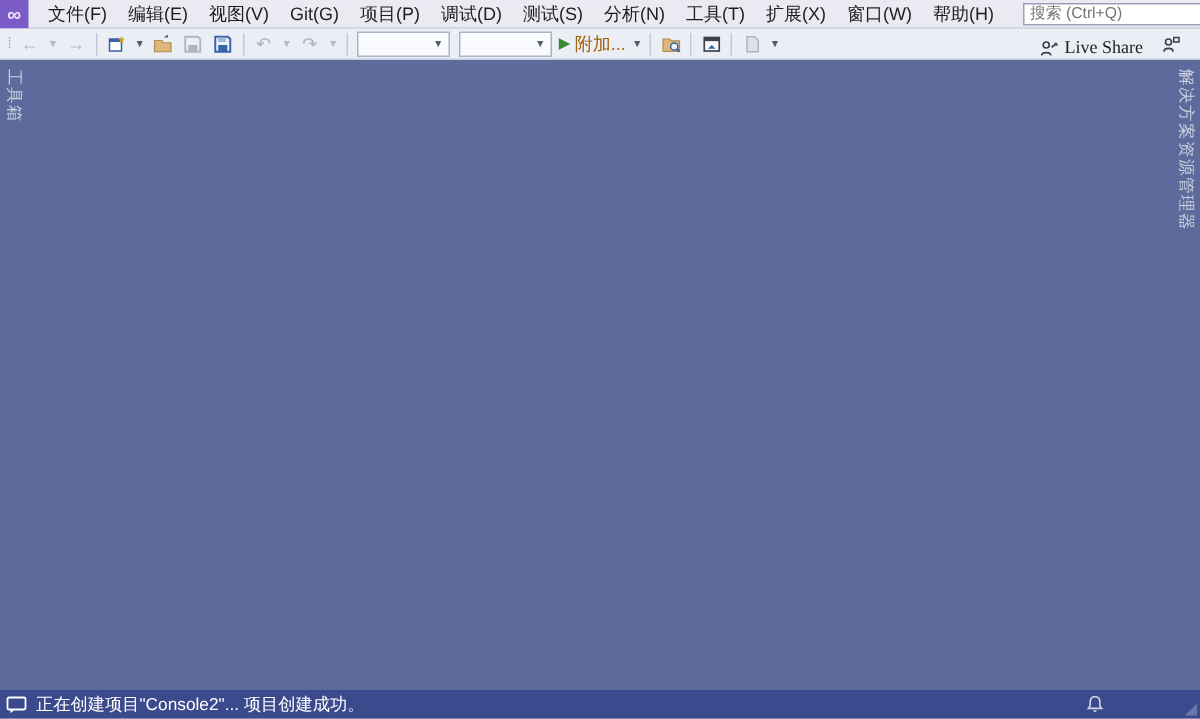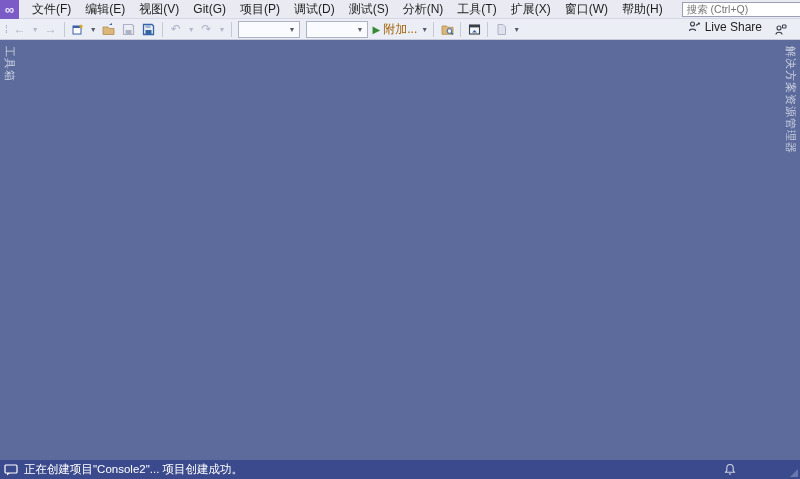--- a/index.html
+++ b/index.html
@@ -33,22 +33,22 @@
   .caret { font-size:7px; color:#565b6b; padding:0 2px; }
   .caret.disabled { color:#b3b7c8; }
   .tsep { width:1px; height:15px; background:#c4c8d8; margin:0 3px; }
   .combo { width:62px; height:17px; background:#fafbfe; border:1px solid #aeb2c7;
     display:flex; align-items:center; justify-content:flex-end; margin:0 3px;
     cursor:default; }
   .combo .caret { padding-right:3px; }
   .play { color:#388a34; font-size:10px; margin-right:3px; }
   .attach-label { color:#a16207; }
   .toolbar-spacer { flex:1; }
-  .liveshare { display:flex; align-items:flex-start; gap:4px; padding:0 8px;
-    color:#1e1e1e; cursor:default; height:19px; }
+  .liveshare { display:flex; align-items:flex-end; gap:4px; padding:0 8px;
+    color:#1e1e1e; cursor:default; height:19px;font-family:Liberation Serif, serif; }
   .feedback-btn { margin-right:10px; }
   .icon-12 { width:13px; height:13px; display:block; }
 
   
   .main { flex:1; position:relative; background:#5c6b9c; }
   .side-tab { position:absolute; top:2px; writing-mode:vertical-lr;
     text-orientation:sideways; color:#ccd2e2; font-size:11px; letter-spacing:1px;
     padding:4px 1px; cursor:default; white-space:nowrap; }
   .side-tab.left { left:1px; }
   .side-tab.right { right:1px; }

